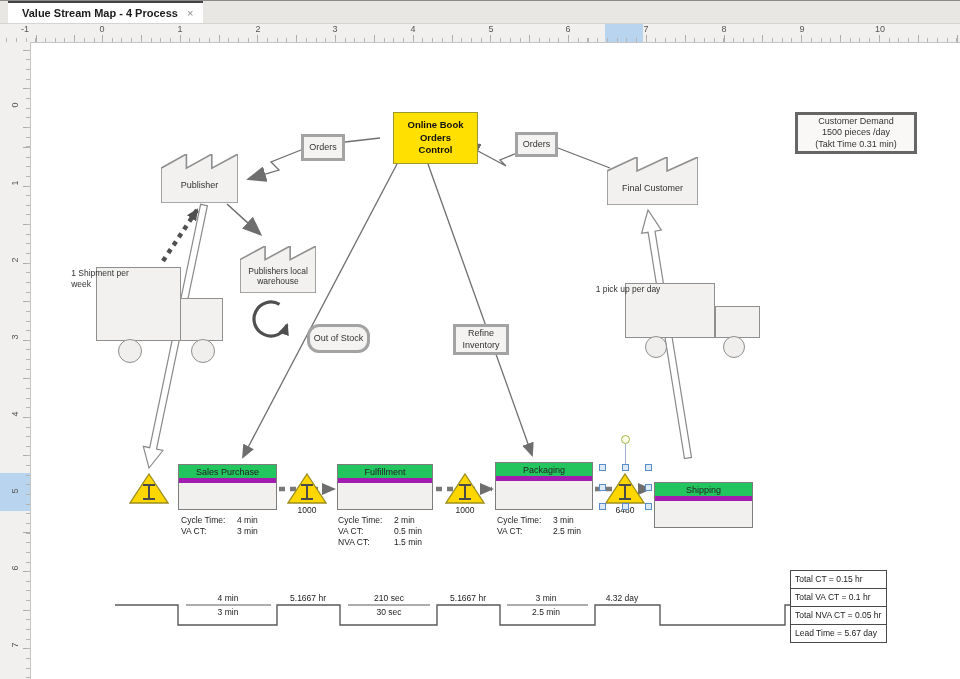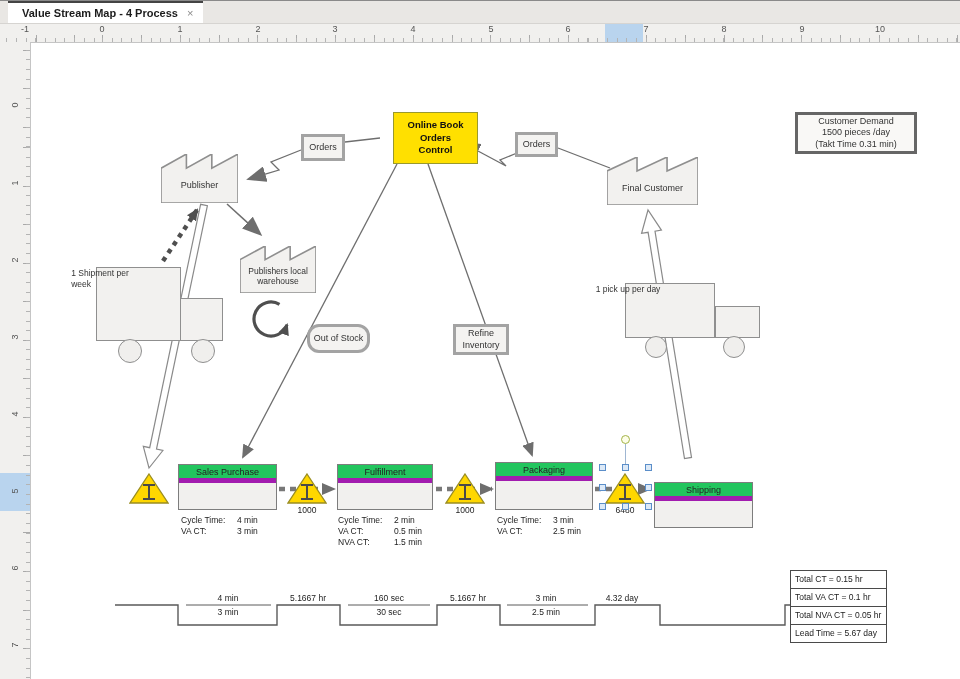--- a/index.html
+++ b/index.html
@@ -239,21 +239,21 @@
   <div class="handle" style="left:645px;top:464px;"></div>
   <div class="handle" style="left:599px;top:484px;"></div>
   <div class="handle" style="left:645px;top:484px;"></div>
   <div class="handle" style="left:599px;top:503px;"></div>
   <div class="handle" style="left:622px;top:503px;"></div>
   <div class="handle" style="left:645px;top:503px;"></div>
 
   <div class="tlabel" style="left:228px;top:593px;">4 min</div>
   <div class="tlabel" style="left:228px;top:607px;">3 min</div>
   <div class="tlabel" style="left:308px;top:593px;">5.1667 hr</div>
-  <div class="tlabel" style="left:389px;top:593px;">160 sec</div>
+  <div class="tlabel" style="left:389px;top:593px;">210 sec</div>
   <div class="tlabel" style="left:389px;top:607px;">30 sec</div>
   <div class="tlabel" style="left:468px;top:593px;">5.1667 hr</div>
   <div class="tlabel" style="left:546px;top:593px;">3 min</div>
   <div class="tlabel" style="left:546px;top:607px;">2.5 min</div>
   <div class="tlabel" style="left:622px;top:593px;">4.32 day</div>
 
   <div class="total" style="left:790px;top:570px;">Total CT = 0.15 hr</div>
   <div class="total" style="left:790px;top:588px;">Total VA CT = 0.1 hr</div>
   <div class="total" style="left:790px;top:606px;">Total NVA CT = 0.05 hr</div>
   <div class="total" style="left:790px;top:624px;">Lead Time = 5.67 day</div>

